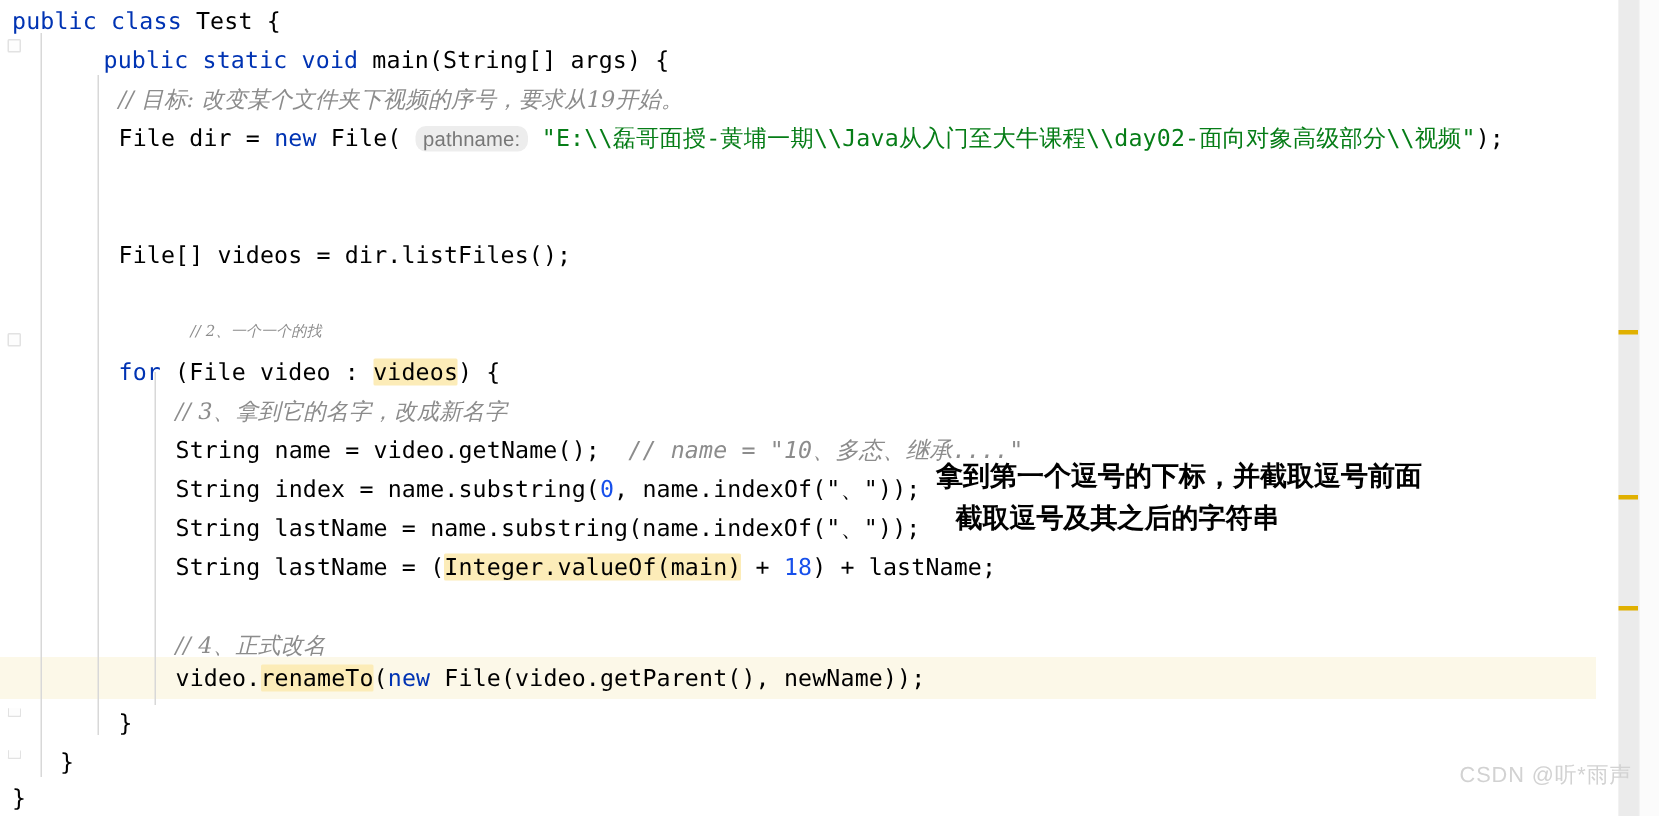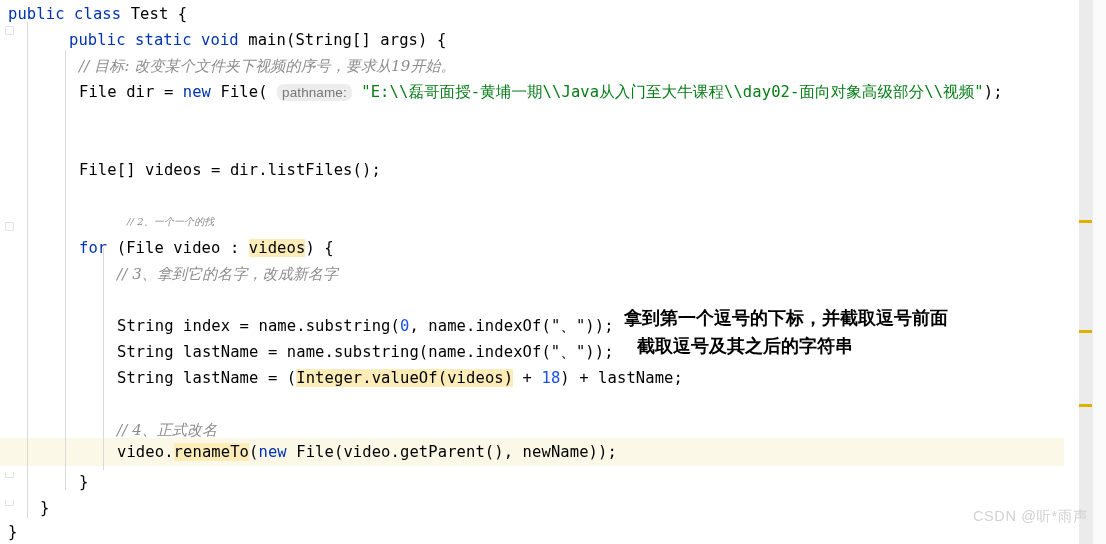--- a/index.html
+++ b/index.html
@@ -189,26 +189,27 @@
 
 
     <div class="code-line" style="top:156px; left:79px;">File[] videos = dir.listFiles();</div>
 
     <div class="code-line cmt" style="top:208px; left:79px; font-size:10px;margin-left:48px;">// 2、一个一个的找</div>
 
     <div class="code-line" style="top:234px; left:79px;"><span class="kw">for</span><span class="plain"> (File video : </span><span class="hl">videos</span><span class="plain">) {</span></div>
 
     <div class="code-line cmt" style="top:260px; left:117px; font-size:15px;">// 3、拿到它的名字，改成新名字</div>
 
+    <div class="code-line" style="top:286px; left:117px;"><span class="plain">String name = video.getName();</span>  <span class="cmt-mono">// name = "10、多态、继承...."</span></div>
 
     <div class="code-line" style="top:312px; left:117px;"><span class="plain">String index = name.substring(</span><span class="num">0</span><span class="plain">, name.indexOf("、"));</span></div>
 
     <div class="code-line" style="top:338px; left:117px;">String lastName = name.substring(name.indexOf("、"));</div>
 
-    <div class="code-line" style="top:364px; left:117px;"><span class="plain">String lastName = (</span><span class="hl"><span class="plain">Integer.</span><span class="plain ital">valueOf</span><span class="plain">(videos)</span></span><span class="plain"> + </span><span class="num">18</span><span class="plain">) + lastName;</span></div>
+    <div class="code-line" style="top:364px; left:117px;"><span class="plain">String lastName = (</span><span class="hl"><span class="plain">Integer.</span><span class="plain ital">valueOf</span><span class="plain">(main)</span></span><span class="plain"> + </span><span class="num">18</span><span class="plain">) + lastName;</span></div>
 
     <div class="code-line cmt" style="top:416px; left:117px; font-size:15px;">// 4、正式改名</div>
 
     <div class="code-line" style="top:438px; left:117px;"><span class="plain">video.</span><span class="hl">renameTo</span><span class="plain">(</span><span class="kw">new</span><span class="plain"> File(video.getParent(), newName));</span></div>
 
     <div class="code-line" style="top:468px; left:79px;">}</div>
     <div class="code-line" style="top:494px; left:40px;">}</div>
     <div class="code-line" style="top:518px; left:8px;">}</div>
 
     <div class="annotation" style="top:305px; left:624px;">拿到第一个逗号的下标，并截取逗号前面</div>

